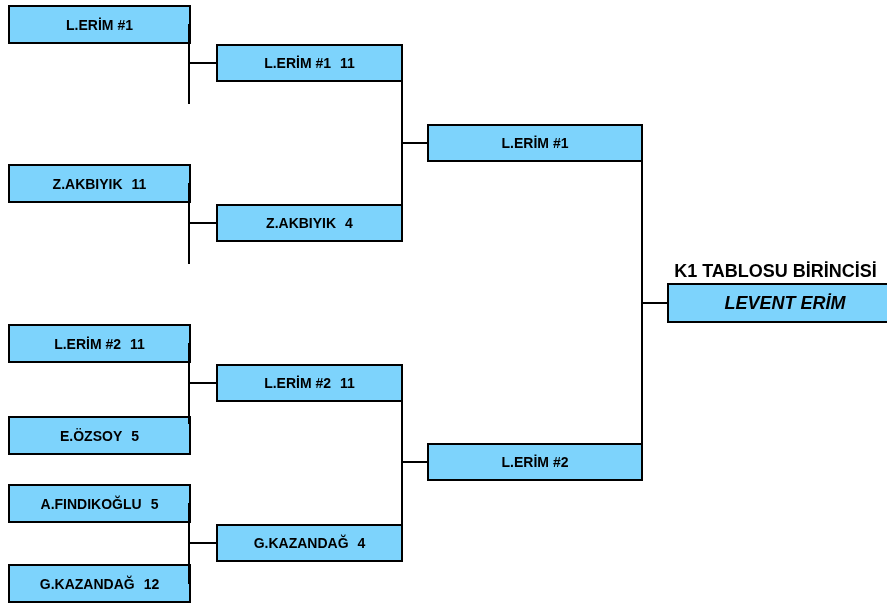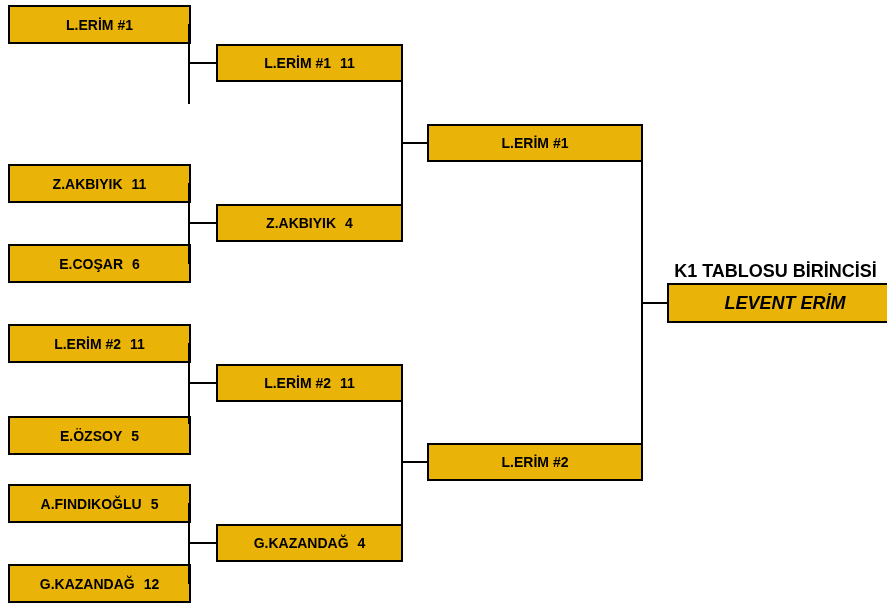--- a/index.html
+++ b/index.html
@@ -13,21 +13,21 @@
     height: 608px;
     background: #ffffff;
     font-family: "Liberation Sans", sans-serif;
     color: #000000;
     overflow: hidden;
   }
   .box {
     position: absolute;
     box-sizing: border-box;
     border: 2px solid #000000;
-    background: #eab308;
+    background: #7dd3fc;
     display: flex;
     align-items: center;
     justify-content: center;
     font-weight: bold;
     font-size: 14px;
     white-space: nowrap;
   }
   .r1 { left: 8px;   width: 183px; height: 39px; }
   .r2 { left: 216px; width: 187px; height: 38px; }
   .r3 { left: 427px; width: 216px; height: 38px; }
@@ -56,24 +56,20 @@
 
 <div class="bracket">
 
   <div class="box r1" style="top:5px">
     <span class="name">L.ERİM #1</span>
       <span class="score"></span>
   </div>
   <div class="box r1" style="top:164px">
     <span class="name">Z.AKBIYIK</span>
       <span class="score">11</span>
-  </div>
-  <div class="box r1" style="top:244px">
-    <span class="name">E.COŞAR</span>
-      <span class="score">6</span>
   </div>
   <div class="box r1" style="top:324px">
     <span class="name">L.ERİM #2</span>
       <span class="score">11</span>
   </div>
   <div class="box r1" style="top:416px">
     <span class="name">E.ÖZSOY</span>
       <span class="score">5</span>
   </div>
   <div class="box r1" style="top:484px">

